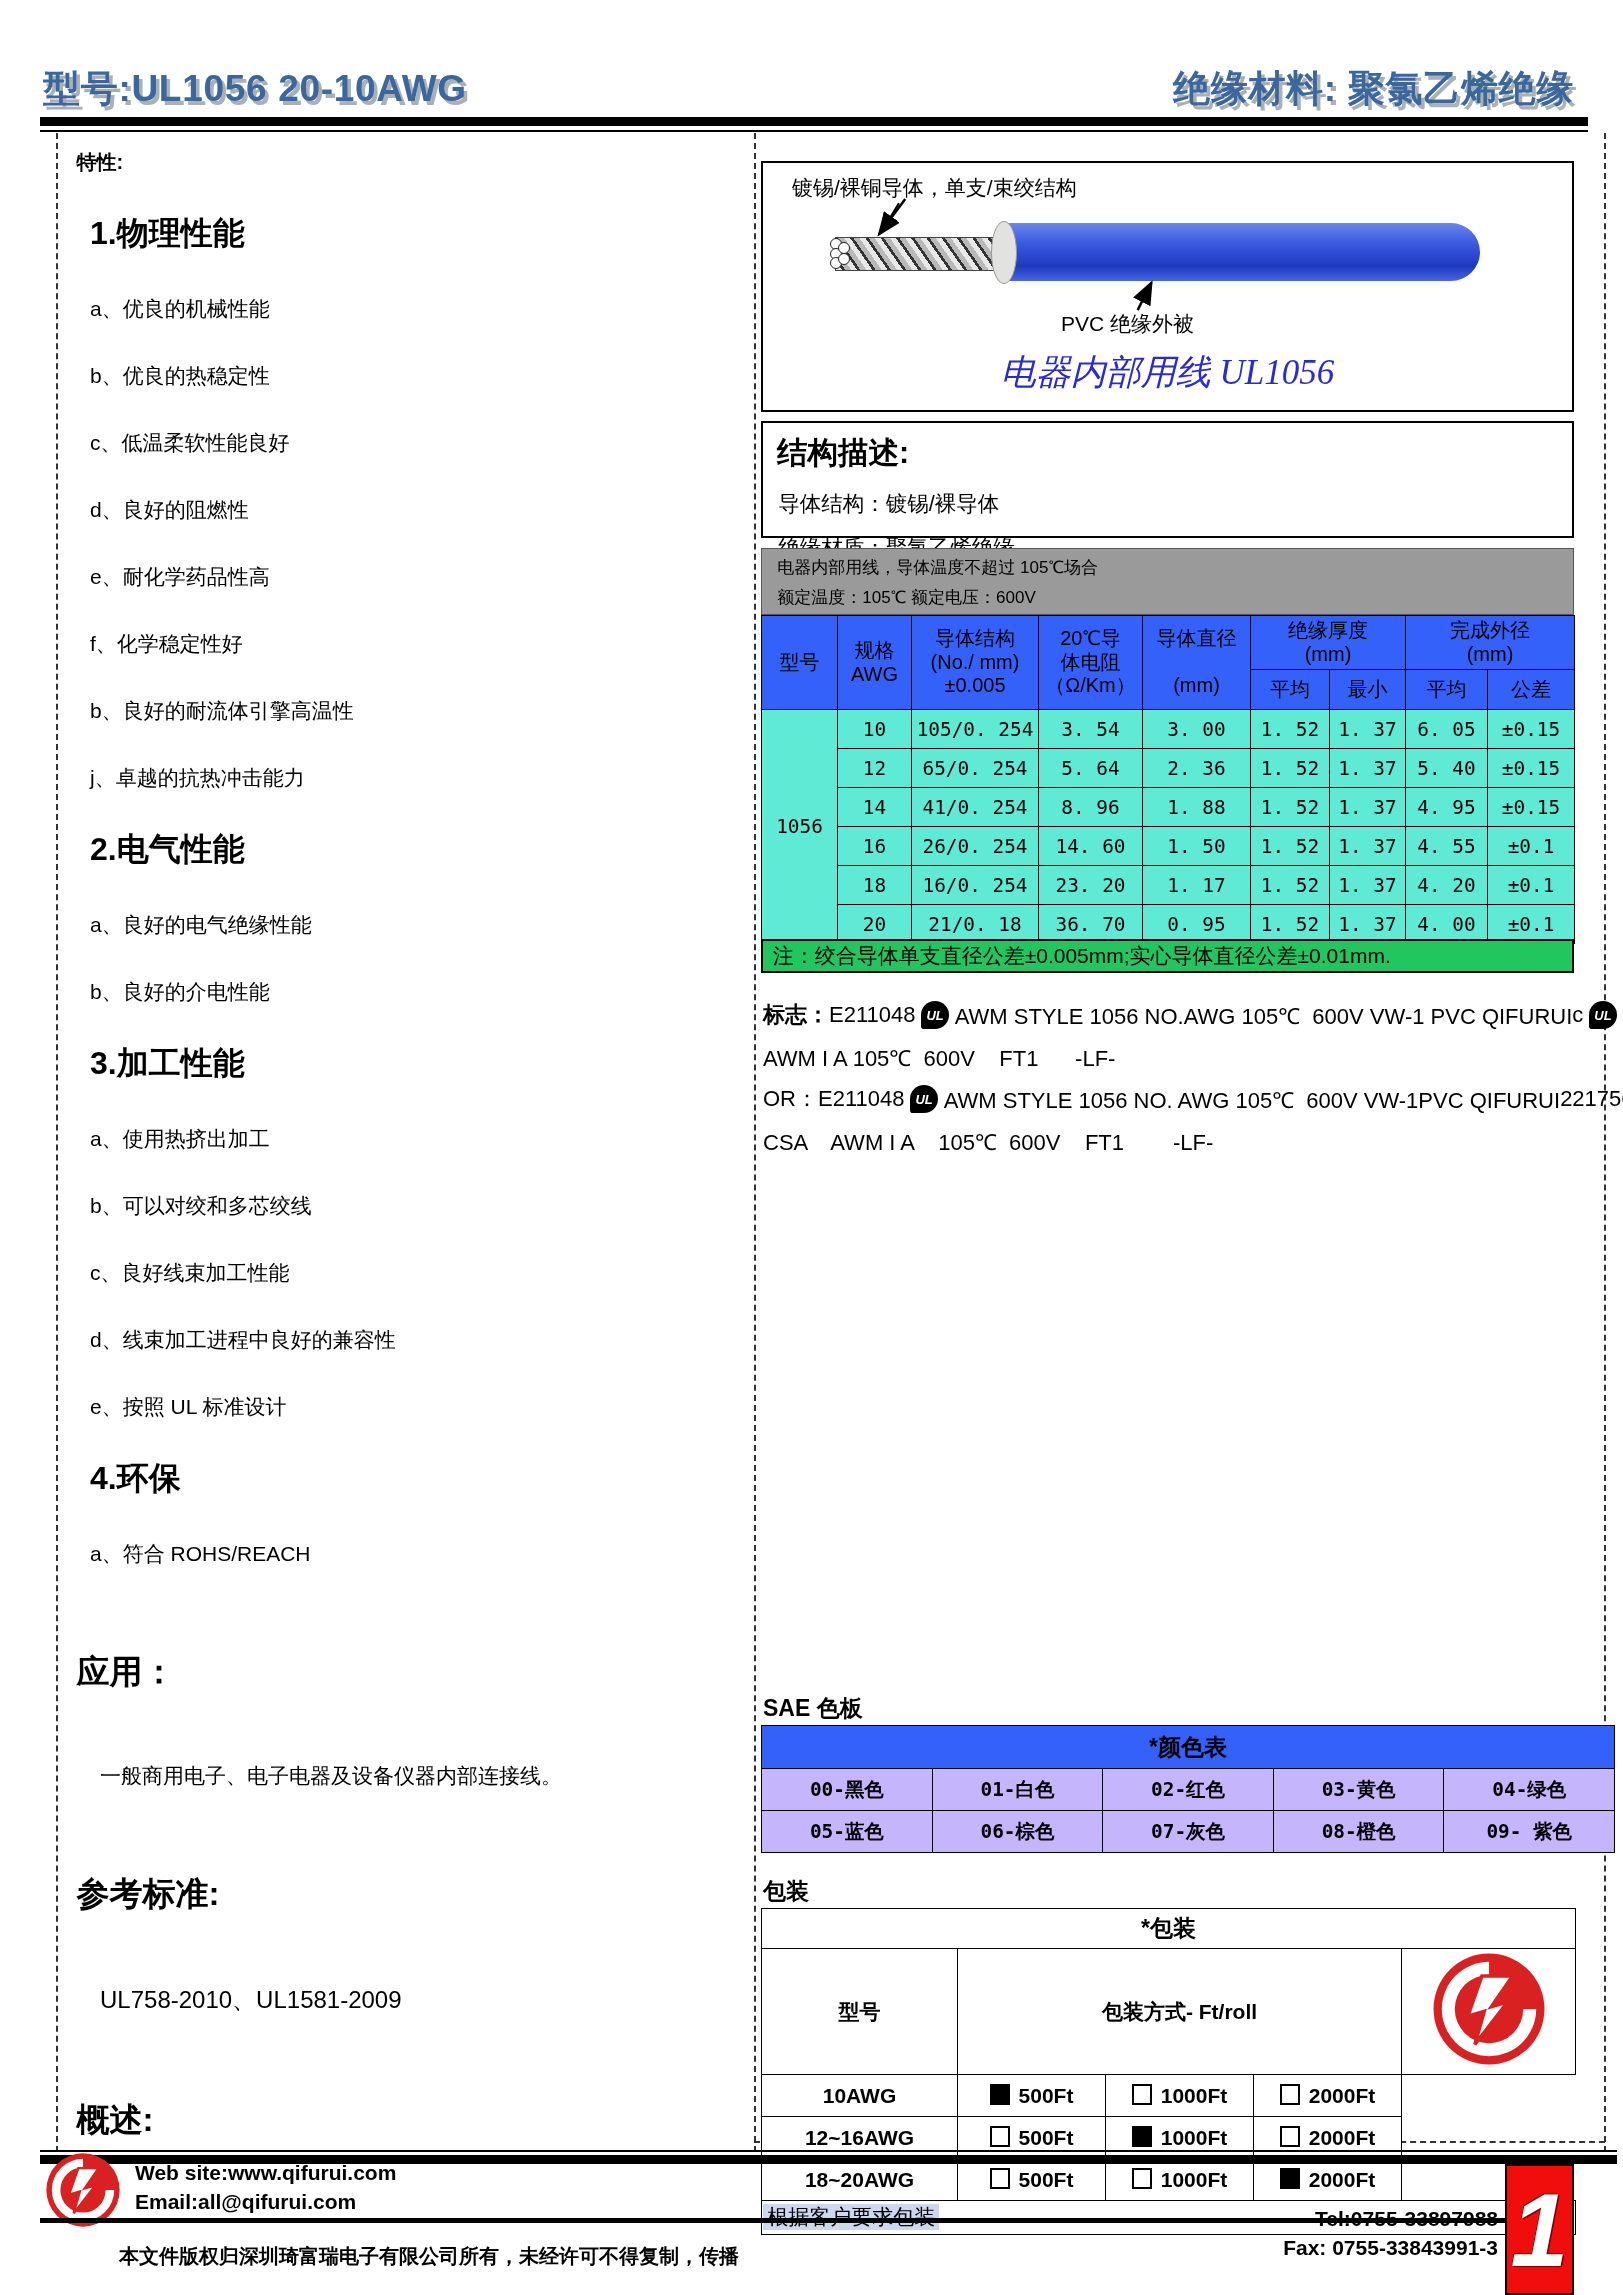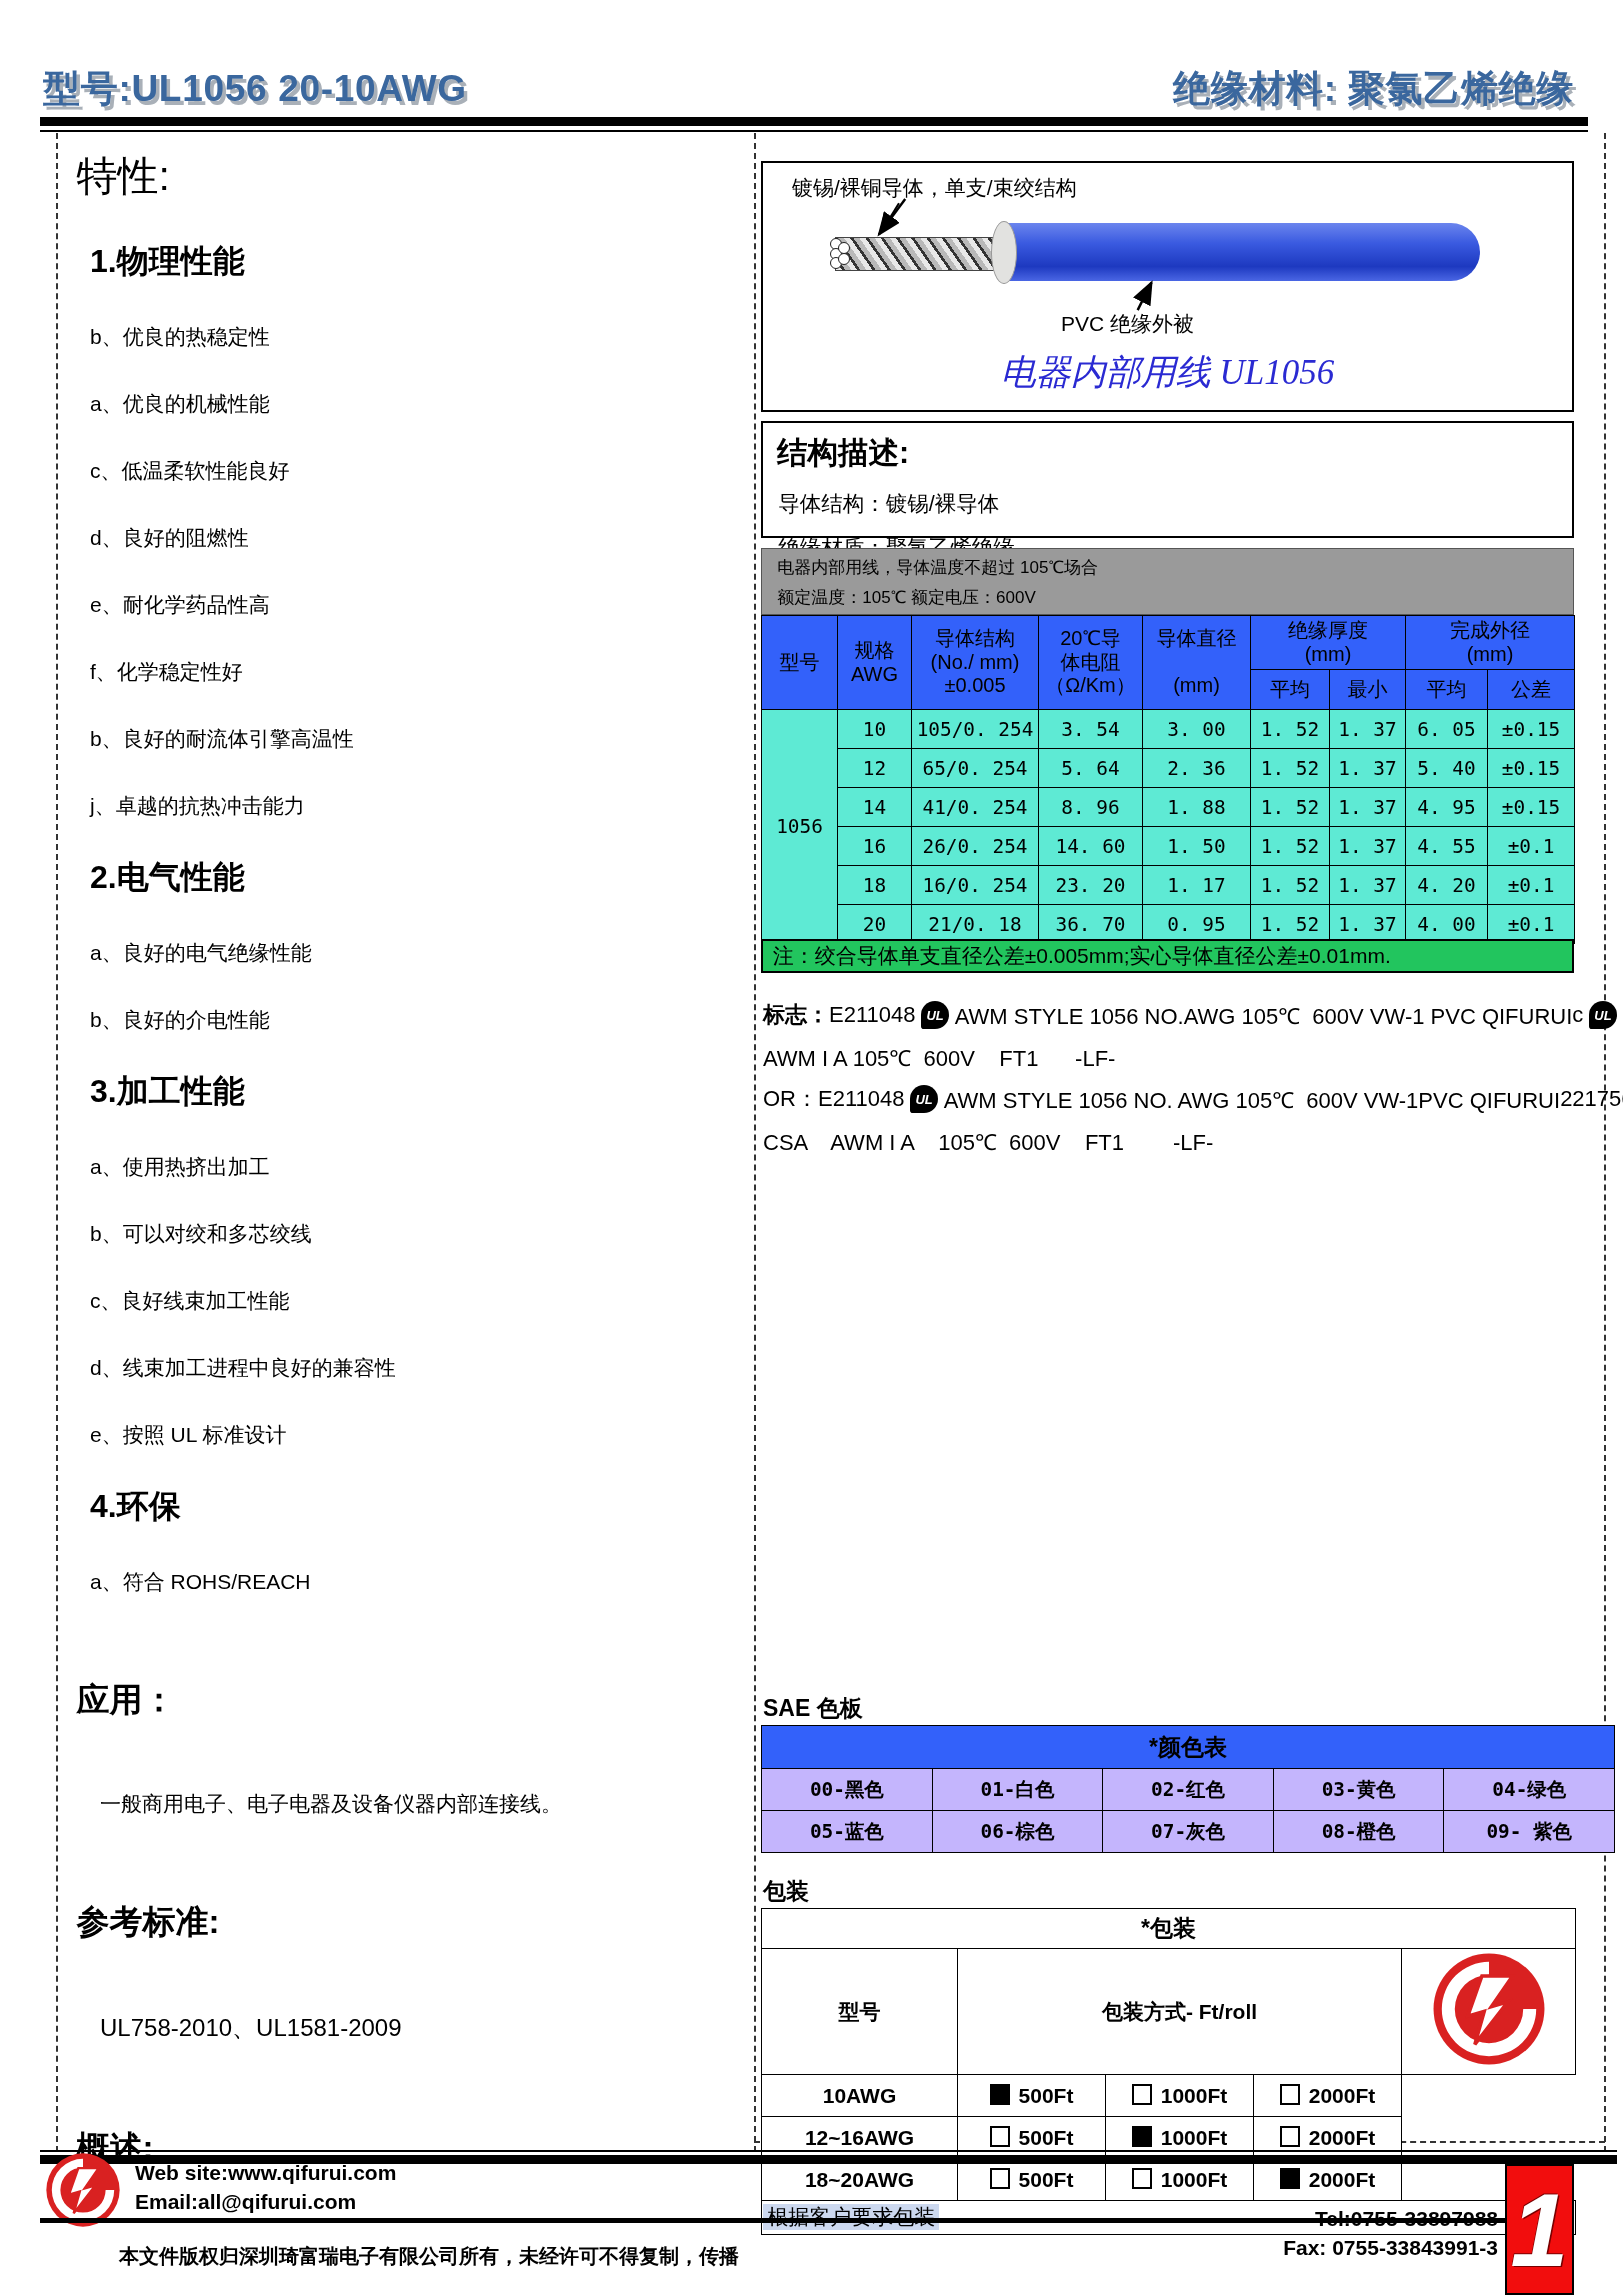--- a/index.html
+++ b/index.html
@@ -15,21 +15,21 @@
             border-top:9px solid #000;border-bottom:2.8px solid #000;}
 
   
   .vdash{position:absolute;top:133px;bottom:143px;width:0;border-left:2.1px dashed #333;}
   #vd-left{left:56px;} #vd-mid{left:754px;} #vd-right{left:1604px;}
   #hd-bottom{position:absolute;left:754px;width:851px;top:2141px;height:0;border-top:2.1px dashed #333;}
 
   
   #left-col{position:absolute;left:64px;top:132px;width:680px;}
   .lf{white-space:nowrap;}
-  .lf.title{font-size:41px;font-weight:normal;margin:16.7px 0 0 12.5px;}
+  .lf.title{font-size:20px;font-weight:bold;margin:16.7px 0 0 12.5px;}
   .lf.h1{font-size:32px;font-weight:bold;margin:36px 0 0 26px;}
   .lf.item{font-size:21px;margin:39px 0 0 26px;}
   .lf.big{font-size:33px;font-weight:bold;margin:82px 0 0 12.5px;}
   .lf.text{font-size:21px;margin:67px 0 0 36px;white-space:normal;}
   .lf.ref{font-size:24px;margin:67px 0 0 36px;}
   .lf.dot{font-size:16.7px;margin:32px 0 0 9.7px;}
 
   
   .rbox{position:absolute;left:761px;width:813px;border:2.1px solid #000;background:#fff;box-sizing:border-box;}
   #wire-box{top:161px;height:251px;}
@@ -114,22 +114,22 @@
   <div id="rule-top"></div>
 
   <div class="vdash" id="vd-left"></div>
   <div class="vdash" id="vd-mid"></div>
   <div class="vdash" id="vd-right"></div>
   <div id="hd-bottom"></div>
 
   <div id="left-col">
       <div class="lf title">特性:</div>
       <div class="lf h1">1.物理性能</div>
+      <div class="lf item">a、优良的机械性能</div>
       <div class="lf item">b、优良的热稳定性</div>
-      <div class="lf item">a、优良的机械性能</div>
       <div class="lf item">c、低温柔软性能良好</div>
       <div class="lf item">d、良好的阻燃性</div>
       <div class="lf item">e、耐化学药品性高</div>
       <div class="lf item">f、化学稳定性好</div>
       <div class="lf item">b、良好的耐流体引擎高温性</div>
       <div class="lf item">j、卓越的抗热冲击能力</div>
       <div class="lf h1">2.电气性能</div>
       <div class="lf item">a、良好的电气绝缘性能</div>
       <div class="lf item">b、良好的介电性能</div>
       <div class="lf h1">3.加工性能</div>

